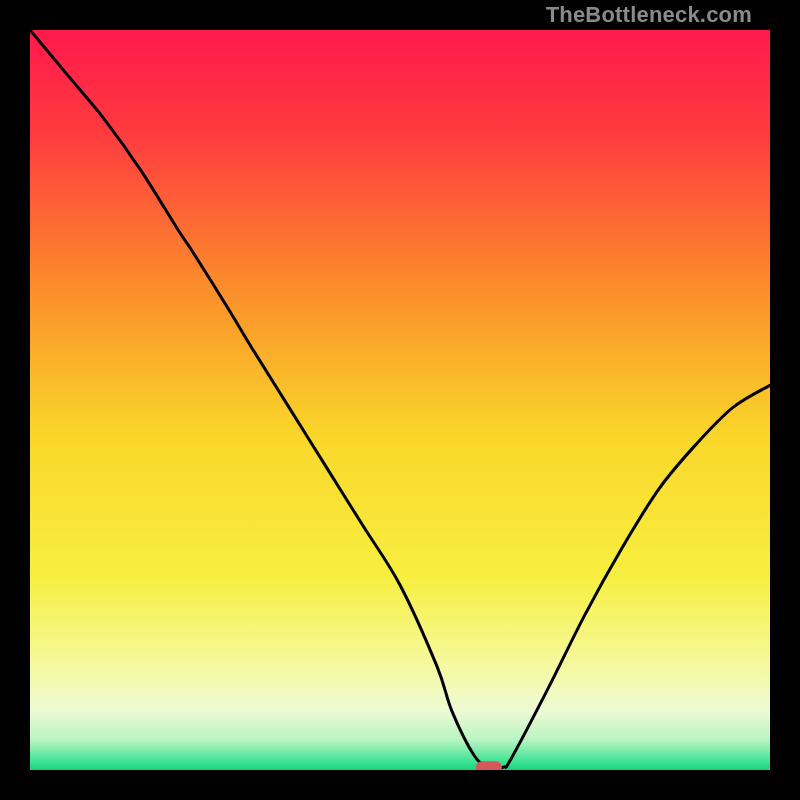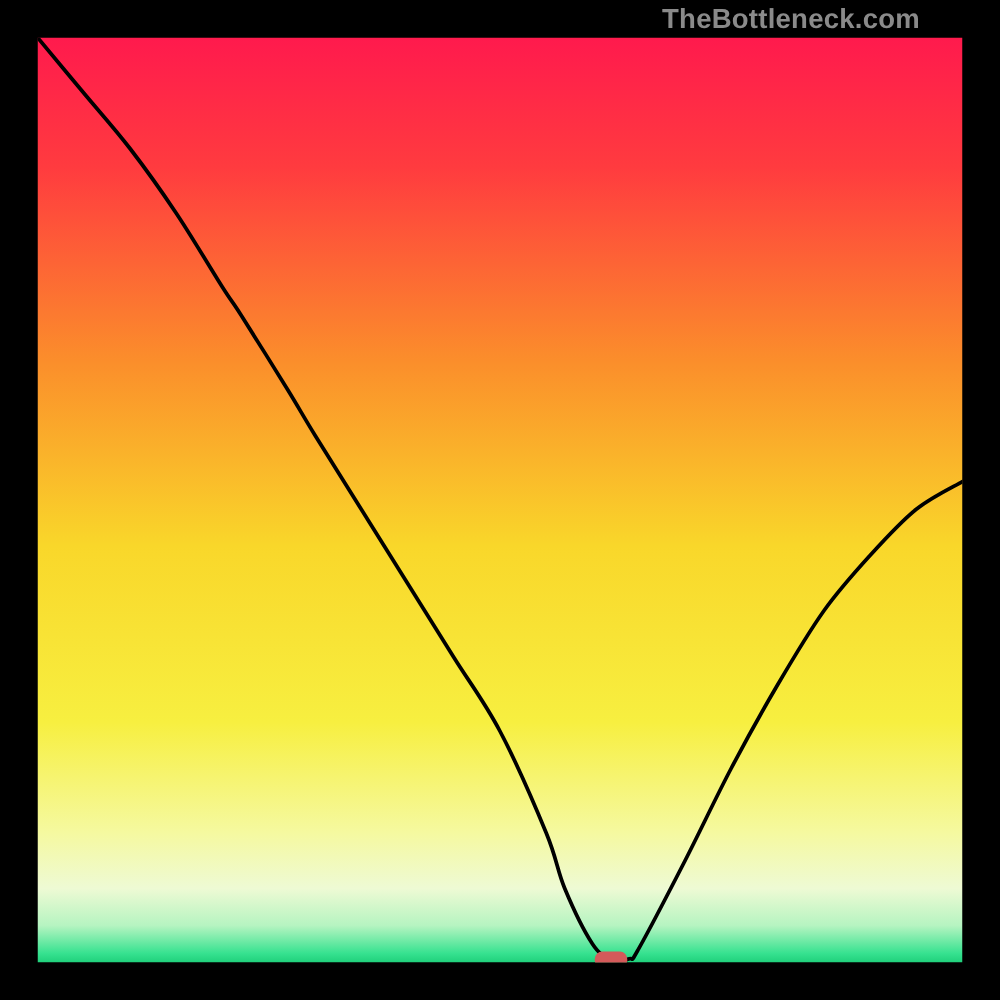--- a/index.html
+++ b/index.html
@@ -8,20 +8,21 @@
     width: 800px;
     height: 800px;
     background: #000;
     overflow: hidden;
   }
   .frame {
     position: relative;
     width: 744px;
     height: 800px;
     background: #000;
+    padding-left: 16px;
   }
   .watermark {
     position: absolute;
     top: 2px;
     right: 8px;
     font-family: Arial, Helvetica, sans-serif;
     font-size: 22px;
     font-weight: 600;
     color: #8a8a8a;
     z-index: 5;

